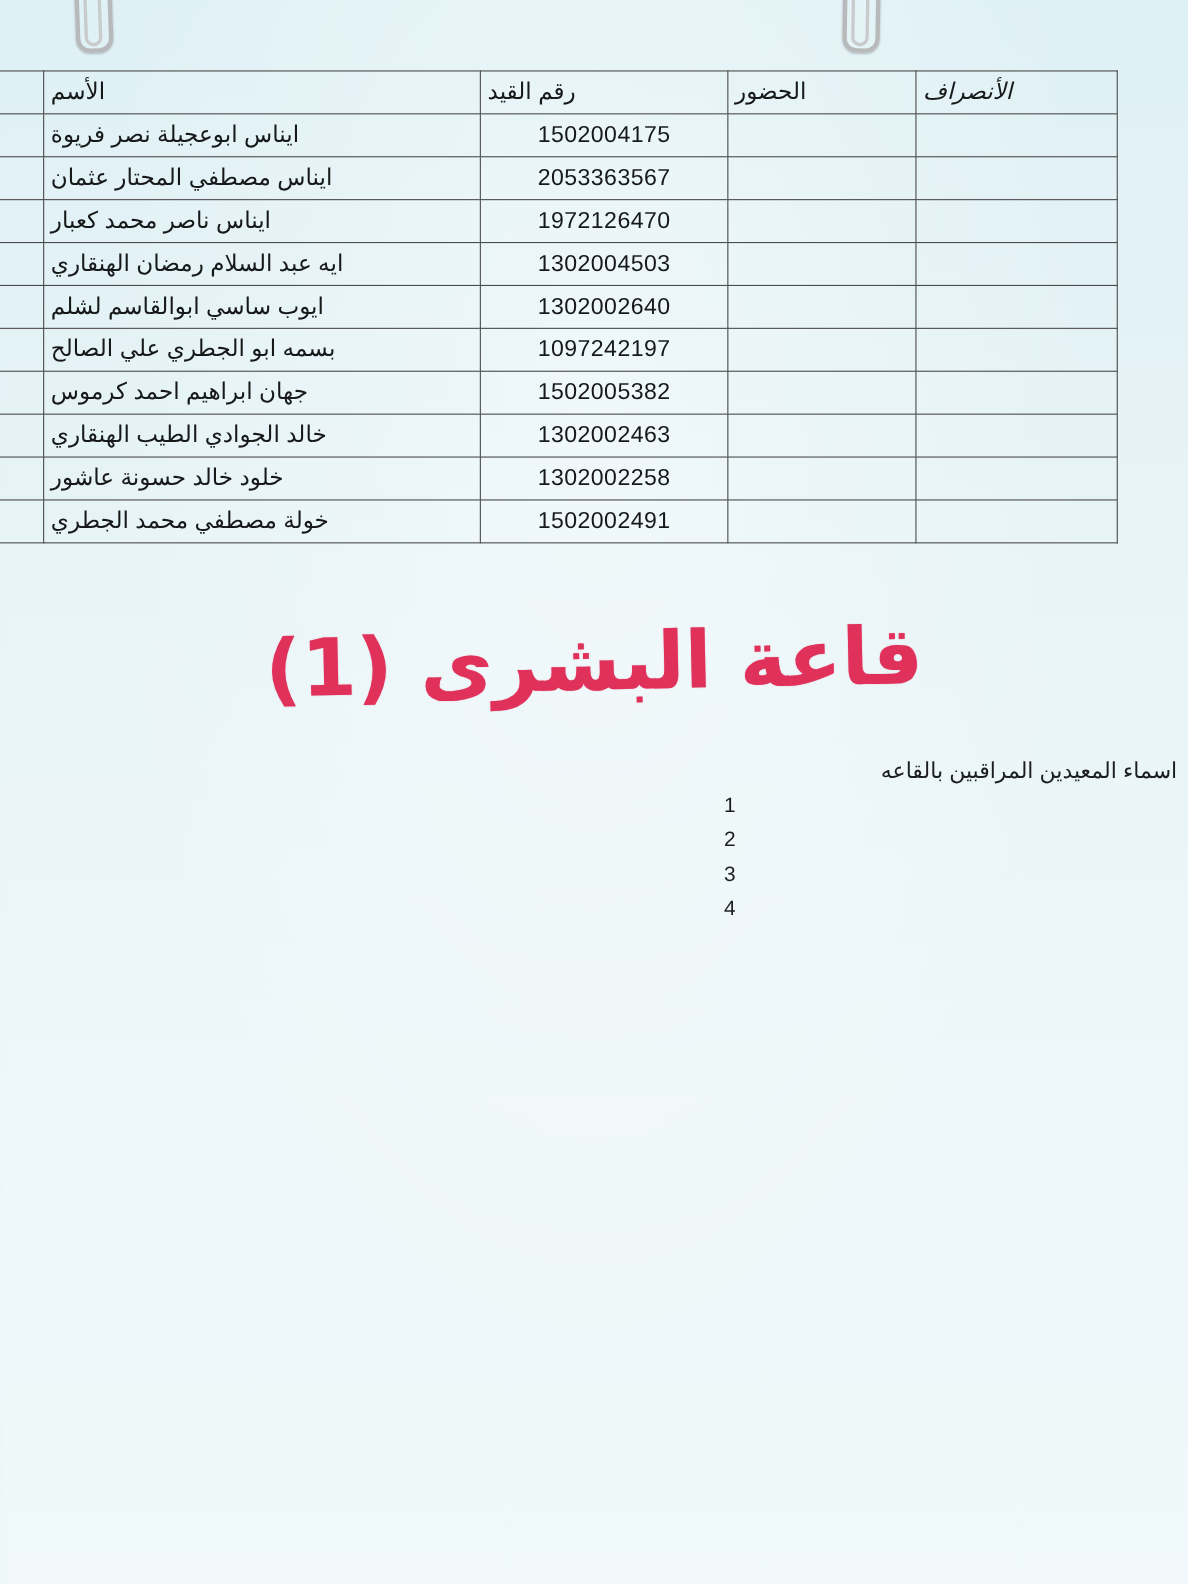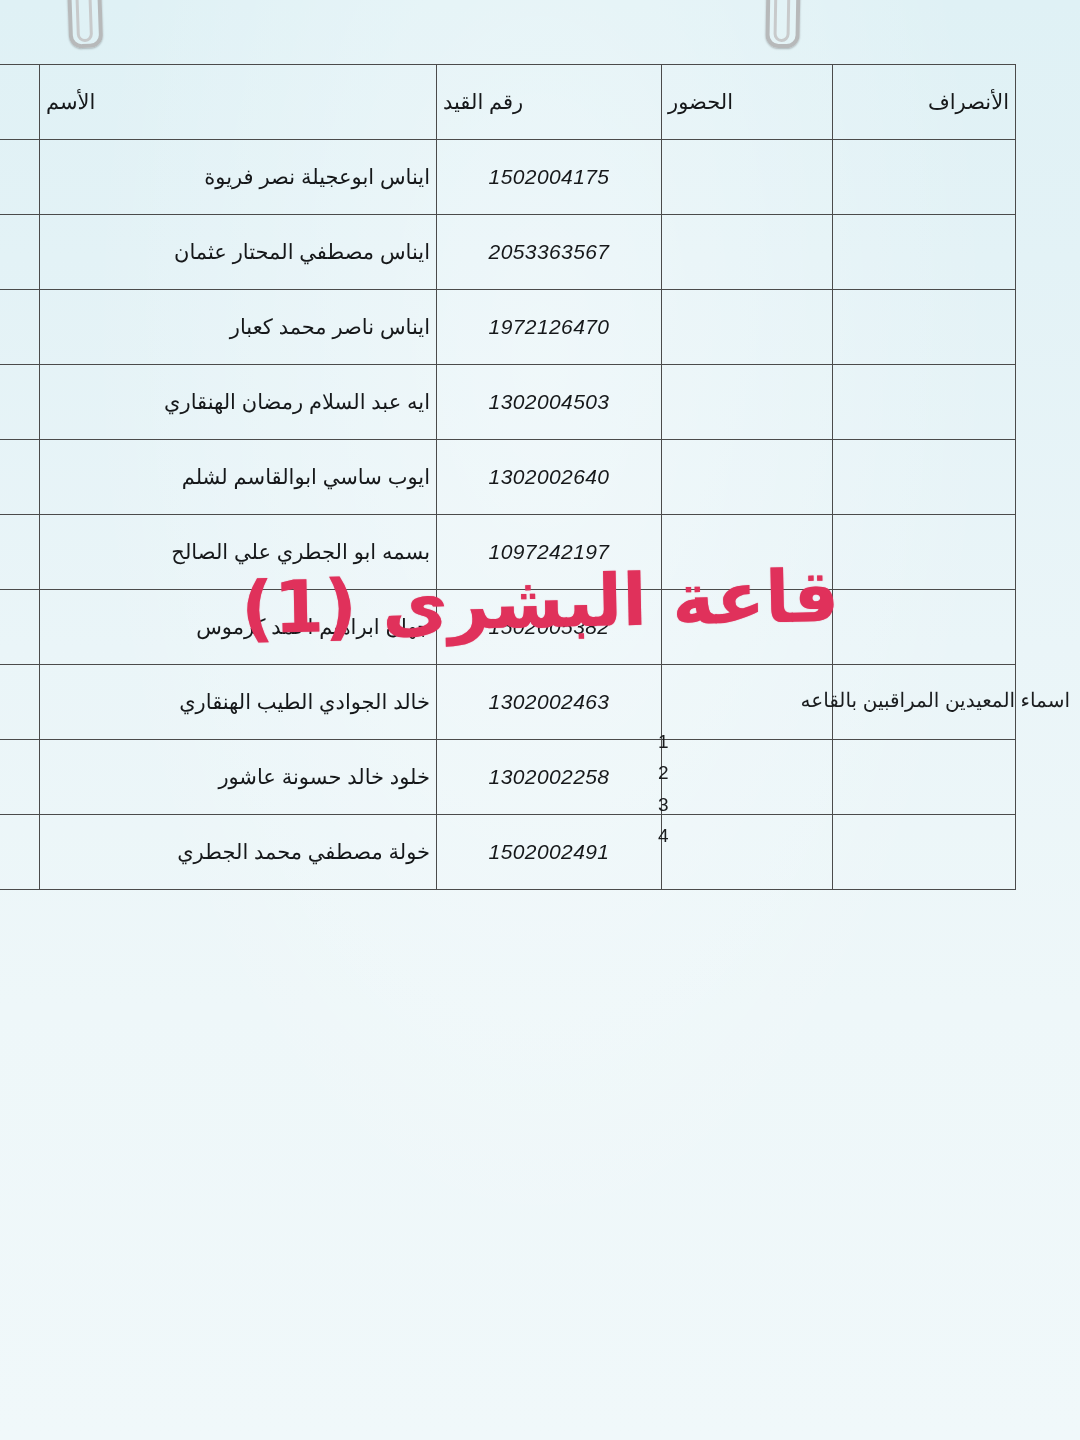--- a/index.html
+++ b/index.html
@@ -64,45 +64,45 @@
   }
   table.attendance {
     width: 100%;
     border-collapse: collapse;
     table-layout: fixed;
     direction: rtl;
   }
   table.attendance th,
   table.attendance td {
     border: 1.6px solid #4b4b4b;
-    padding: 20px 6px;
+    padding: 2px 6px;
     font-size: 21px;
     color: #16181a;
     background: transparent;
     height: 34px;
     line-height: 1.15;
     vertical-align: middle;
     font-family: "Liberation Sans", sans-serif;
   }
   th.col-no, td.col-no { width: 88px; text-align: center; }
   th.col-name, td.col-name { width: 384px; text-align: center; }
   th.col-id, td.col-id { width: 212px; text-align: center; }
   th.col-present, td.col-present { width: 158px; text-align: center; }
   th.col-leave, td.col-leave { width: 170px; text-align: center; }
 
   th { font-weight: normal; font-size: 20px; }
   th.col-no { text-align: left; padding-left: 14px; }
   th.col-name { text-align: left; padding-left: 10px; }
   th.col-id { text-align: left; padding-left: 14px; }
   th.col-present { text-align: left; padding-left: 10px; }
-  th.col-leave { text-align: right; padding-left: 10px; }
+  th.col-leave { text-align: left; padding-left: 10px; font-style: italic; }
 
   td.col-no { text-align: left; padding-left: 16px; font-size: 22px; }
-  td.col-name { text-align: right; padding-left: 6px; font-size: 20px; white-space: nowrap; }
-  td.col-id { text-align: center; font-size: 25px; letter-spacing: 0.4px; font-style: italic; }
+  td.col-name { text-align: left; padding-left: 6px; font-size: 20px; white-space: nowrap; }
+  td.col-id { text-align: center; font-size: 25px; letter-spacing: 0.4px; }
 
   
   .hand-title {
     position: absolute;
     top: 560px;
     left: 0;
     width: 1080px;
     text-align: center;
     color: #e0315b;
     font-family: "DejaVu Sans", sans-serif;
@@ -118,21 +118,21 @@
     position: absolute;
     top: 688px;
     right: 10px;
     width: 420px;
     text-align: right;
     direction: rtl;
   }
   .supervisors .caption {
     font-size: 20px;
     color: #1b1d1f;
-    margin-bottom: 14px;
+    margin-bottom: 4px;
   }
   .supervisors ol {
     list-style: none;
     margin: 0;
     padding: 0;
   }
   .supervisors li {
     font-size: 19px;
     color: #1b1d1f;
     line-height: 1.65;

